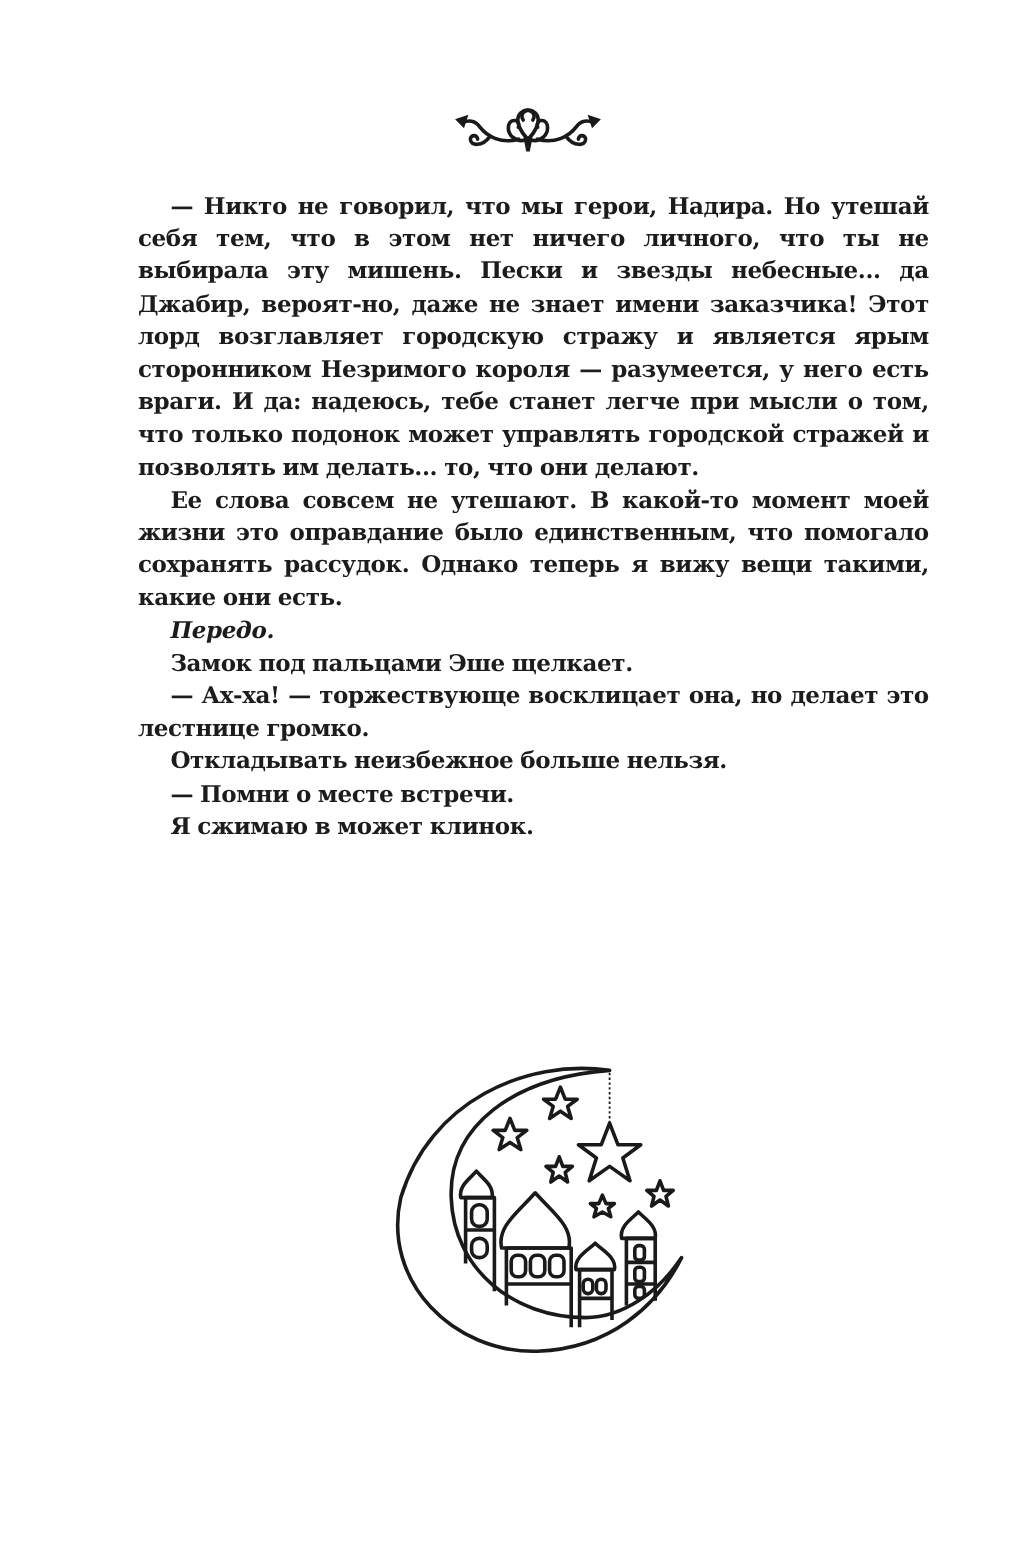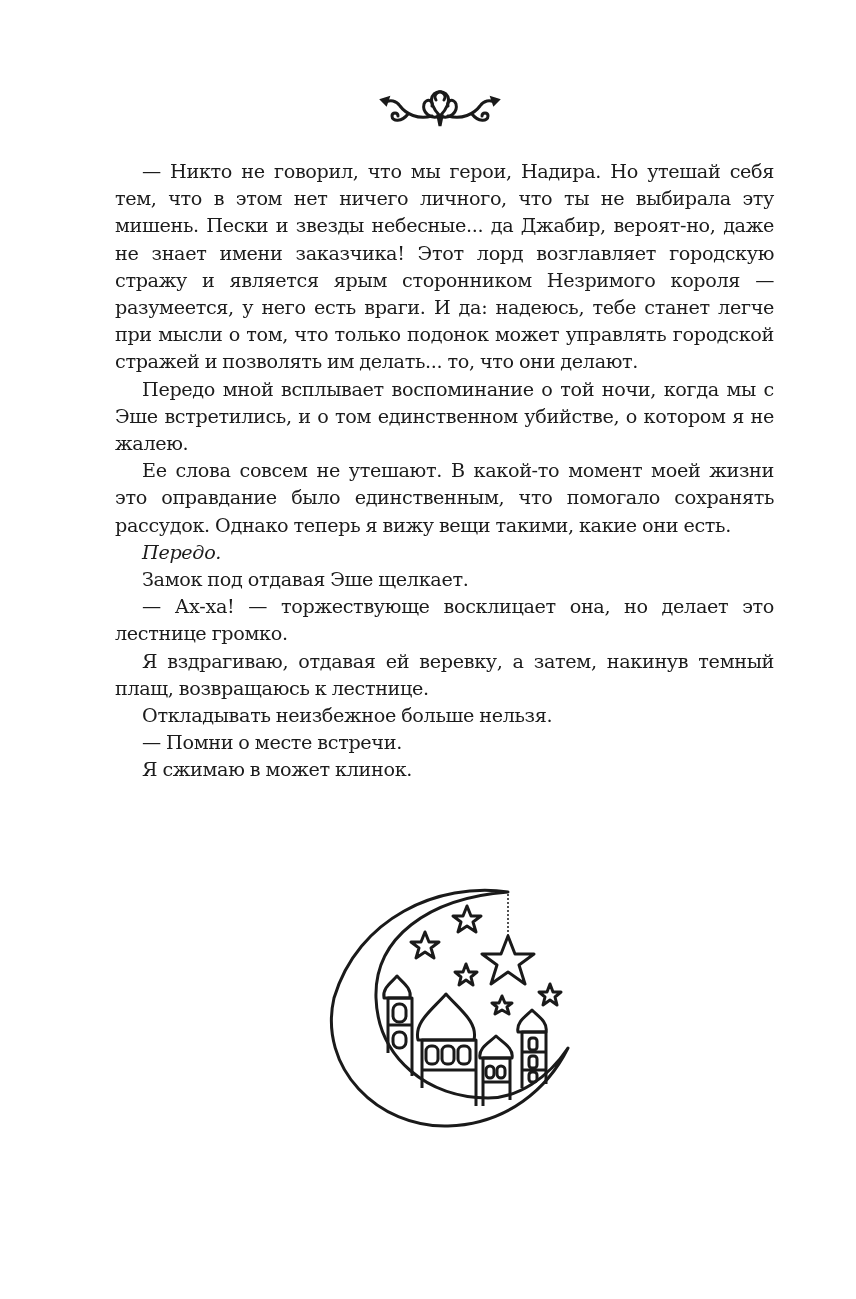--- a/index.html
+++ b/index.html
@@ -2,21 +2,21 @@
 <html><head>
   <meta charset="utf-8">
   <style>
     html, body { margin: 0; padding: 0; background: #ffffff; }
     body { width: 856px; height: 1299px; position: relative; overflow: hidden; color: #1a1a1a; }
     .ornament { position: absolute; left: 378px; top: 86px; width: 124px; height: 46px; }
     .text-block {
       position: absolute; left: 115px; top: 158px; width: 659px;
       font-family: "DejaVu Serif", serif; font-size: 19.2px; line-height: 27.2px;
       text-align: justify; letter-spacing: -0.35px; word-spacing: -0.5px;
-      font-weight: normal; color: #1c1c1c;
+      font-weight: bold; color: #1c1c1c;
     }
     .text-block p { margin: 0; text-indent: 27px; }
     .text-block p.italic { font-style: italic; }
     .illustration { position: absolute; left: 318px; top: 888px; width: 258px; height: 240px; }
   </style>
 </head>
 <body>
 
 <div>
 
@@ -29,26 +29,24 @@
     <path d="M54 30 C40 34 28 28 22 20 C18 14 12 14 8 16"></path>
     <path d="M70 30 C84 34 96 28 102 20 C106 14 112 14 116 16"></path>
     <path d="M30 28 C24 36 14 36 14 30 C14 26 20 26 20 30"></path>
     <path d="M94 28 C100 36 110 36 110 30 C110 26 104 26 104 30"></path>
     <path d="M4 14 L10 12 L8 18 Z" fill="#1a1a1a"></path>
     <path d="M120 14 L114 12 L116 18 Z" fill="#1a1a1a"></path>
   </svg>
 
   <div class="text-block">
     <p>— Никто не говорил, что мы герои, Надира. Но утешай себя тем, что в этом нет ничего личного, что ты не выбирала эту мишень. Пески и звезды небесные... да Джабир, вероят-но, даже не знает имени заказчика! Этот лорд возглавляет городскую стражу и является ярым сторонником Незримого короля — разумеется, у него есть враги. И да: надеюсь, тебе станет легче при мысли о том, что только подонок может управлять городской стражей и позволять им делать... то, что они делают.</p>
-    <p>Передо мной всплывает воспоминание о той ночи, когда мы с Эше встретились, и о том единственном убийстве, о котором я не жалею.</p>
     <p>Ее слова совсем не утешают. В какой-то момент моей жизни это оправдание было единственным, что помогало сохранять рассудок. Однако теперь я вижу вещи такими, какие они есть.</p>
     <p class="italic">Передо.</p>
-    <p>Замок под отдавая Эше щелкает.</p>
+    <p>Замок под пальцами Эше щелкает.</p>
     <p>— Ах-ха! — торжествующе восклицает она, но делает это лестнице громко.</p>
-    <p>Я вздрагиваю, отдавая ей веревку, а затем, накинув темный плащ, возвращаюсь к лестнице.</p>
     <p>Откладывать неизбежное больше нельзя.</p>
     <p>— Помни о месте встречи.</p>
     <p>Я сжимаю в может клинок.</p>
   </div>
 
   <svg class="illustration" viewBox="0 0 258 240" fill="none" stroke="#1a1a1a" stroke-width="3" stroke-linejoin="round">
 
     <path d="M190 4 C120 -6 40 30 16 110 C0 180 60 240 130 238 C190 236 230 200 250 160 C230 190 200 210 170 210 C110 210 60 170 58 110 C56 50 110 10 190 4 Z"></path>
 
     <line x1="190" y1="6" x2="190" y2="48" stroke-dasharray="2 2" stroke-width="1.5"></line>

